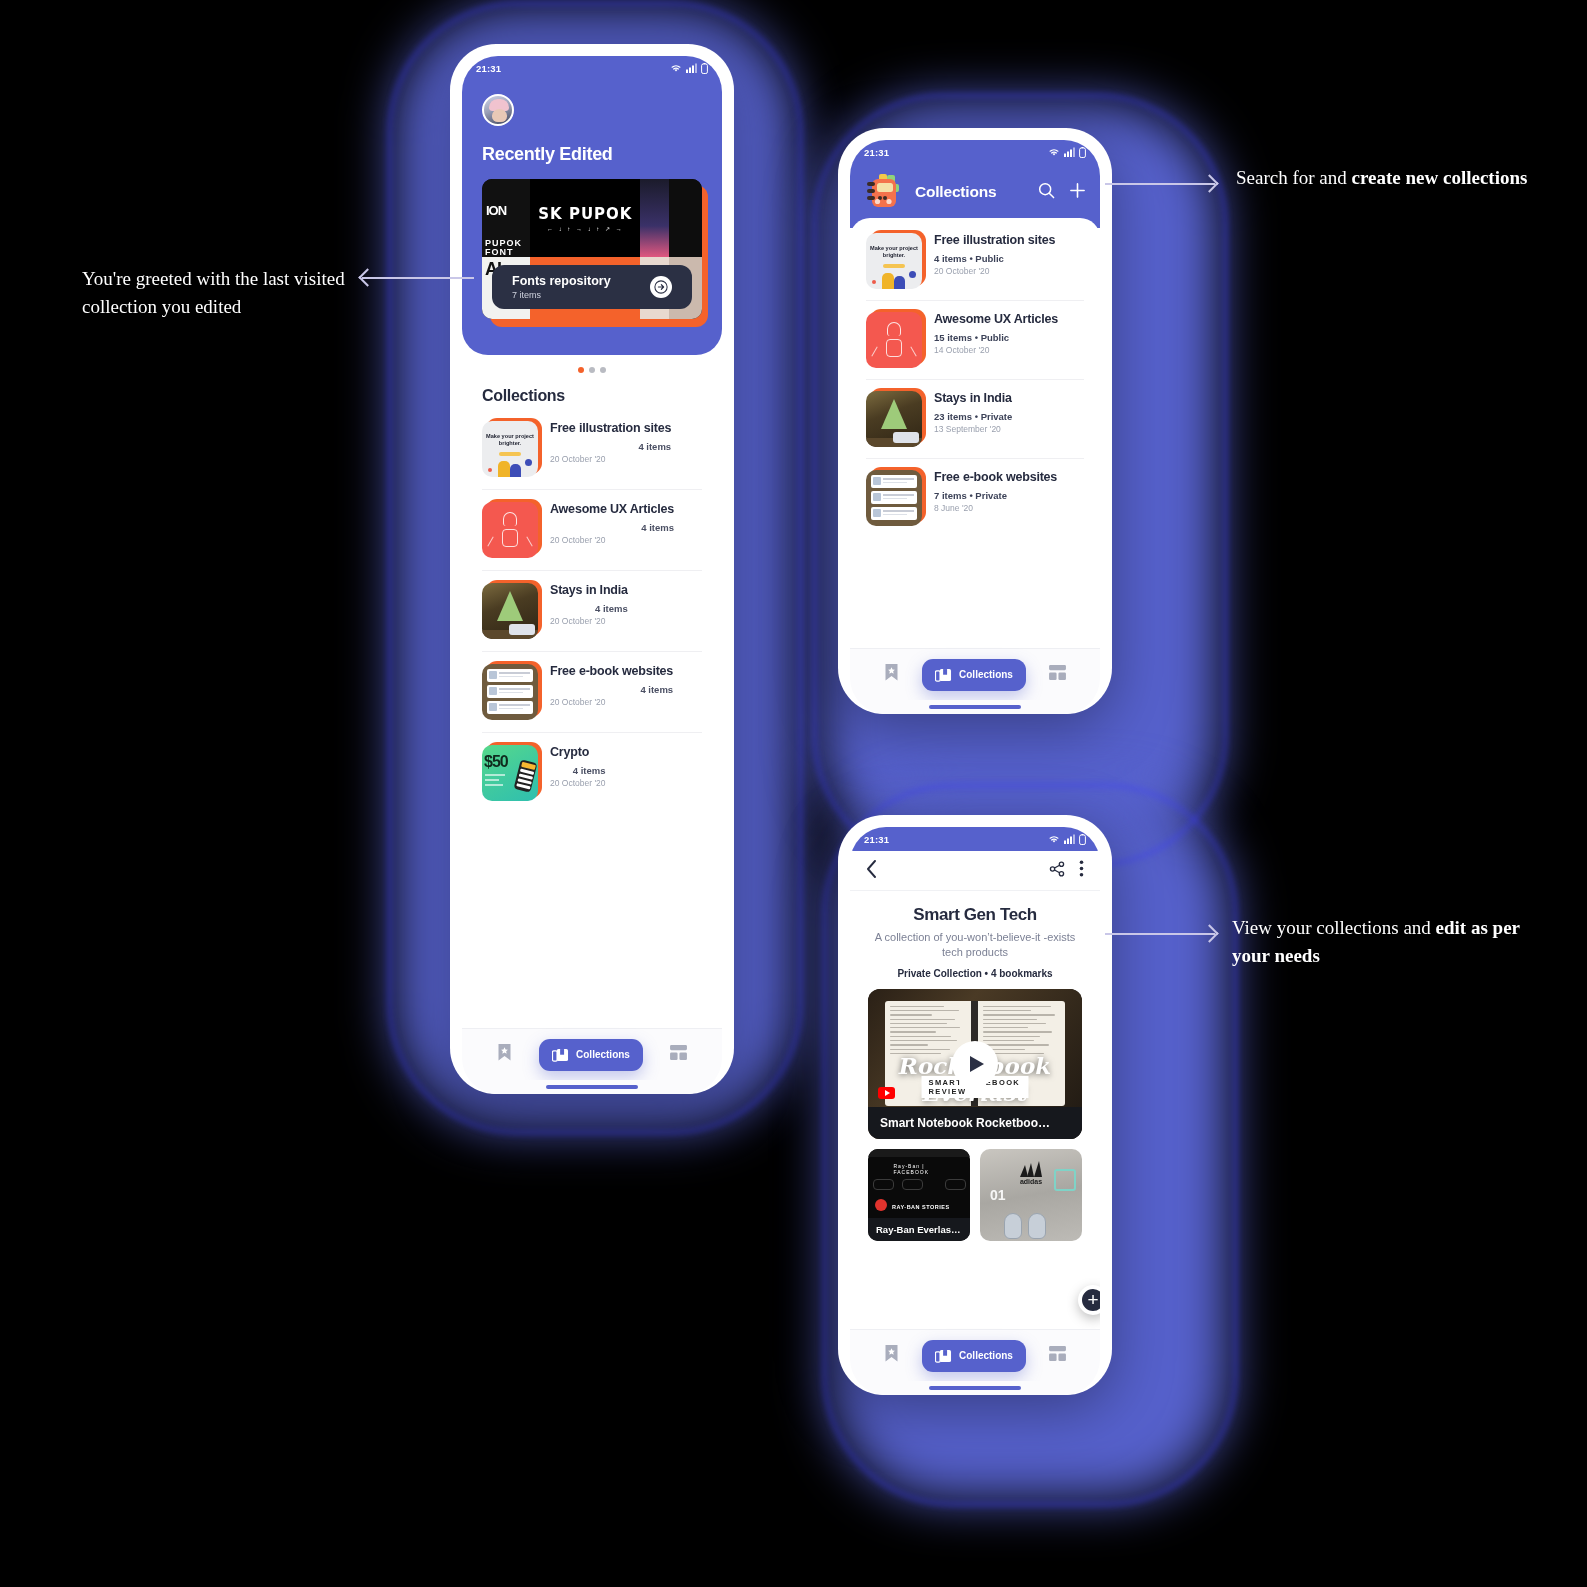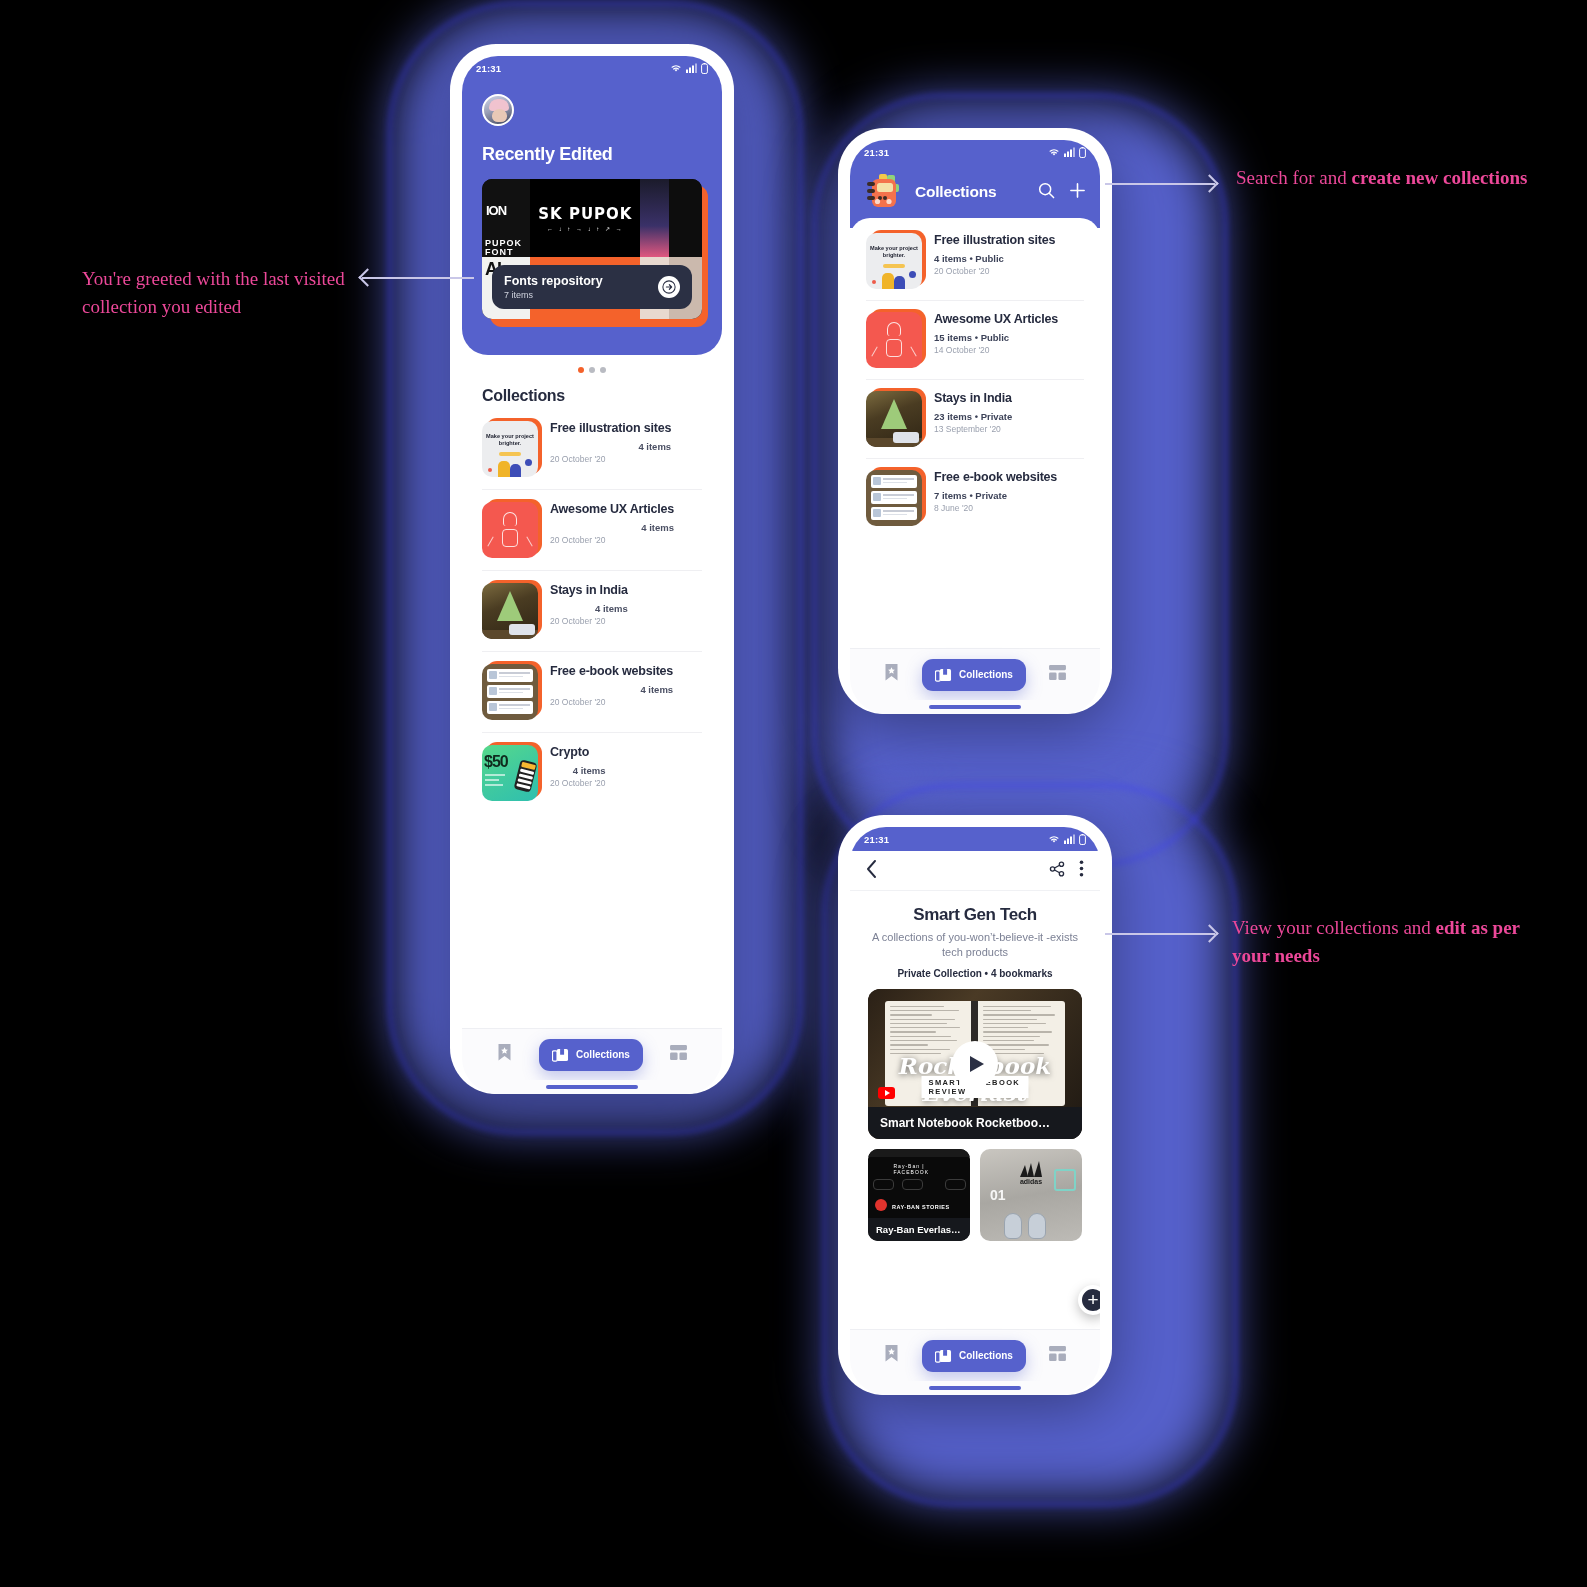--- a/index.html
+++ b/index.html
@@ -118,21 +118,21 @@
   .hc.e { background:#f2f2f0; }
   .hc.f { background:#F4622B; }
   .hc.g { background:#E8D9CF; }
   .hc.h { background:#cbb9ad; }
   .sk-title { color:#fff; font-size: 15px; font-weight: bold; letter-spacing: 1px; font-family:"DejaVu Sans", sans-serif;}
   .sk-sub { color:#fff; font-size:6px; letter-spacing:2px; margin-top:2px; }
   .mini-txt { position:absolute; color:#fff; font-family:"Liberation Sans",sans-serif;}
   .hero-label {
     position: absolute; left: 10px; right: 10px; bottom: 10px;
     background: #2B3044; border-radius: 12px;
-    padding: 9px 12px;
+    padding: 9px 20px;
     display: flex; align-items: center; justify-content: space-between;
   }
   .hero-label .t1 { color:#fff; font-size: 12.5px; font-weight: bold; }
   .hero-label .t2 { color:#cfd2dd; font-size: 9px; margin-top: 2px; }
   .arrow-btn {
     width: 22px; height: 22px; border-radius: 50%; background:#fff;
     display:flex; align-items:center; justify-content:center; flex:none;
   }
 
   .p1-body { flex:1; background:#fff; overflow:hidden; display:flex; flex-direction:column; }
@@ -252,21 +252,21 @@
   .rb .rbadge { position:absolute; left:7px; bottom:30px; width:12px; height:12px; border-radius:50%; background:#E1332D;}
   .adi { background: linear-gradient(170deg,#c9c6c0 0%,#a9a7a2 50%,#bdbbb6 100%); position:relative;}
   .adi .num { position:absolute; left:10px; top:38px; color:#fff; font-size:14px; font-weight:bold; opacity:.9;}
   .adi .shoe { position:absolute; bottom:2px; width:18px; height:26px; background:#c7cfd8; border-radius:9px 9px 6px 6px; border:1px solid #9aa4af;}
   .adi .sq { position:absolute; right:6px; top:20px; width:22px; height:22px; border:2px solid #7fd3c7; border-radius:3px;}
   .g-caption { position:absolute; left:0; right:0; bottom:0; background:#16181D; color:#fff; font-size:9.5px; font-weight:bold; padding: 6px 8px; white-space:nowrap; overflow:hidden; text-overflow:ellipsis;}
   .fab { position:absolute; right:-8px; bottom: 14px; width: 30px; height:30px; border-radius:50%; background:#262B3F; color:#fff;
      display:flex; align-items:center; justify-content:center; font-size: 19px; border: 4px solid #fff; box-shadow:0 4px 12px rgba(0,0,0,.25);}
 
   
-  .anno { position:absolute; color:#ec4899; font-family:"Liberation Serif", serif; font-size: 19px; line-height: 1.45; }
+  .anno { position:absolute; color:#ffffff; font-family:"Liberation Serif", serif; font-size: 19px; line-height: 1.45; }
   .anno b { font-weight: bold; }
   #anno1 { left: 82px; top: 265px; width: 270px; }
   #anno2 { left: 1236px; top: 164px; width: 300px; }
   #anno3 { left: 1232px; top: 914px; width: 300px; }
   .arrow-line { position:absolute; height: 2px; background:#C9C7E8; }
   .arrow-head { position:absolute; width:13px; height:13px; border-top:2px solid #C9C7E8; border-right:2px solid #C9C7E8;}
   #ar1-line { left: 362px; top: 277px; width: 112px; }
   #ar1-head { left: 361px; top: 271px; transform: rotate(-135deg); }
   #ar2-line { left: 1105px; top: 183px; width: 110px; }
   #ar2-head { left: 1203px; top: 177px; transform: rotate(45deg); }
@@ -709,21 +709,21 @@
                 <circle cx="2.5" cy="2.3" r="1.8" fill="#262B3F"></circle>
                 <circle cx="2.5" cy="8.5" r="1.8" fill="#262B3F"></circle>
                 <circle cx="2.5" cy="14.7" r="1.8" fill="#262B3F"></circle>
               </svg>
         </span>
       </span>
     </div>
 
     <div class="p3-head">
       <h1>Smart Gen Tech</h1>
-      <p class="desc">A collections of you-won’t-believe-it -exists tech products</p>
+      <p class="desc">A collection of you-won’t-believe-it -exists tech products</p>
       <p class="sub">Private Collection  •  4 bookmarks</p>
     </div>
 
     <div class="p3-grid">
       <div class="vid-card">
         <div class="vid-bg"></div>
         <div class="notebook">
           <div class="pg">
             <div class="scribble" style="width:70%"></div>
                 <div class="scribble" style="width:90%"></div>

